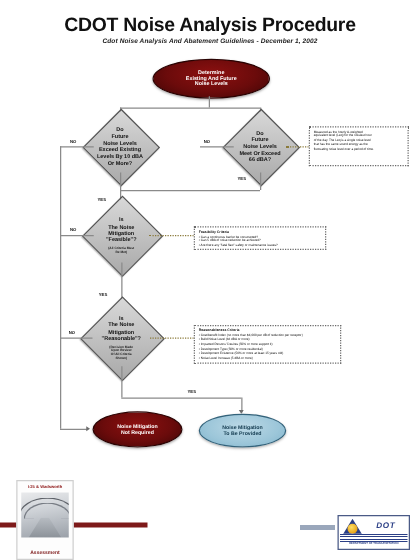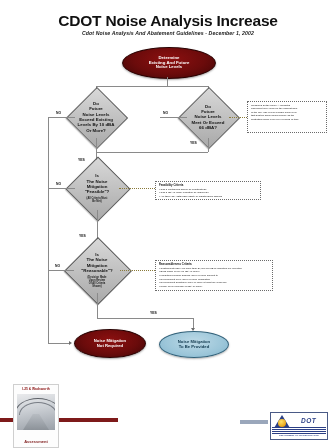--- a/index.html
+++ b/index.html
@@ -161,21 +161,21 @@
   .cdot-sub{
     position:absolute;left:1px;top:21px;width:54px;text-align:center;
     font-size:2.2px;font-weight:bold;color:#2b3f86;
   }
 </style>
 </head>
 <body>
 
 <div class="slide">
 
-  <div class="title">CDOT Noise Analysis Increase</div>
+  <div class="title">CDOT Noise Analysis Procedure</div>
   <div class="subtitle">Cdot Noise Analysis And Abatement Guidelines - December 1, 2002</div>
 
   <div class="oval oval-red" style="left:122px;top:47px;width:92px;height:30px;font-size:4.3px;">
     <div>
       <div>Determine</div>
       <div>Existing And Future</div>
       <div>Noise Levels</div>
     </div>
   </div>
 

